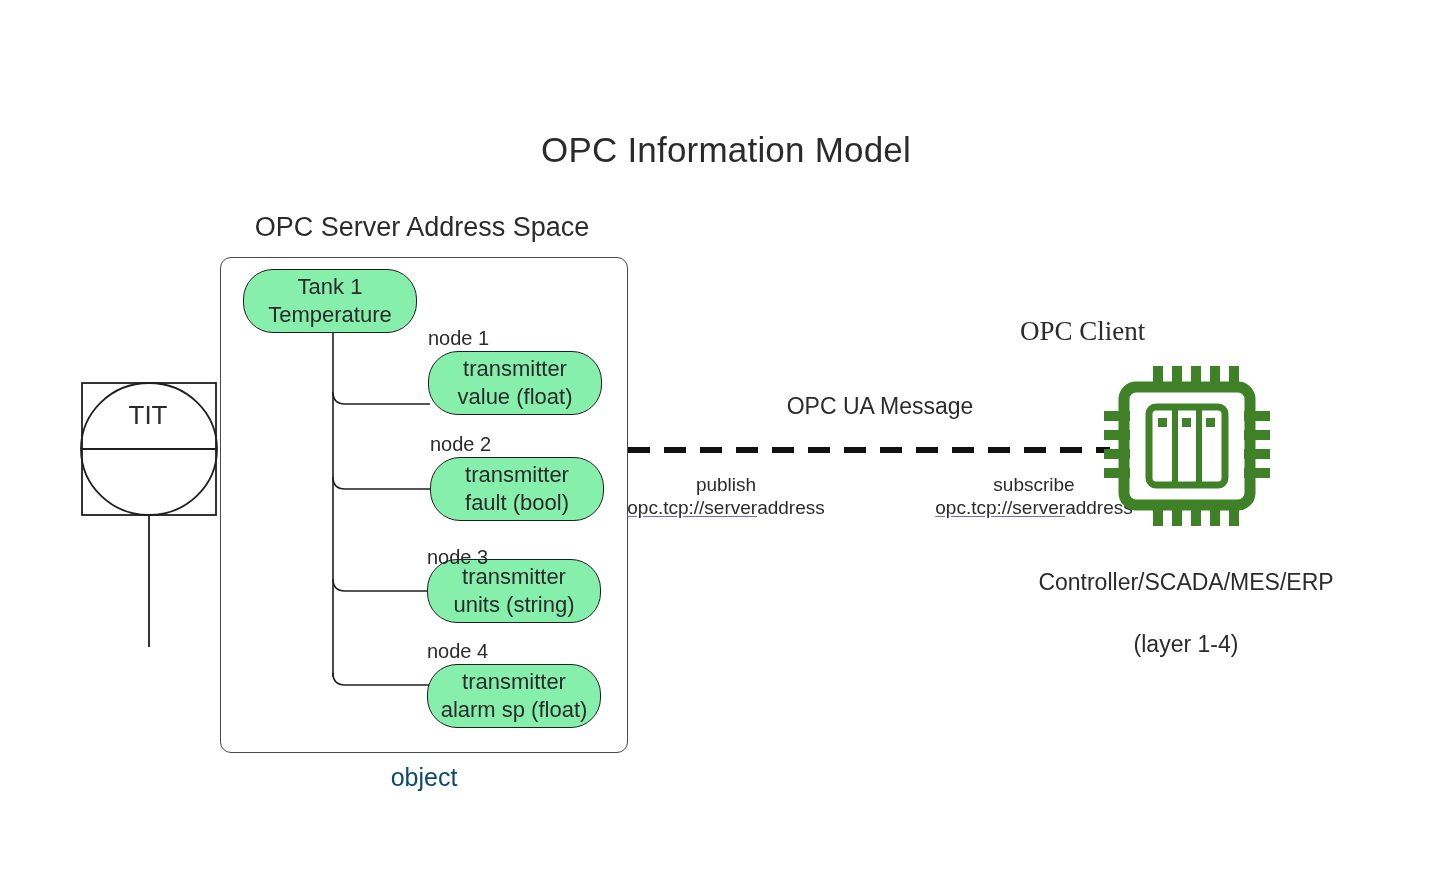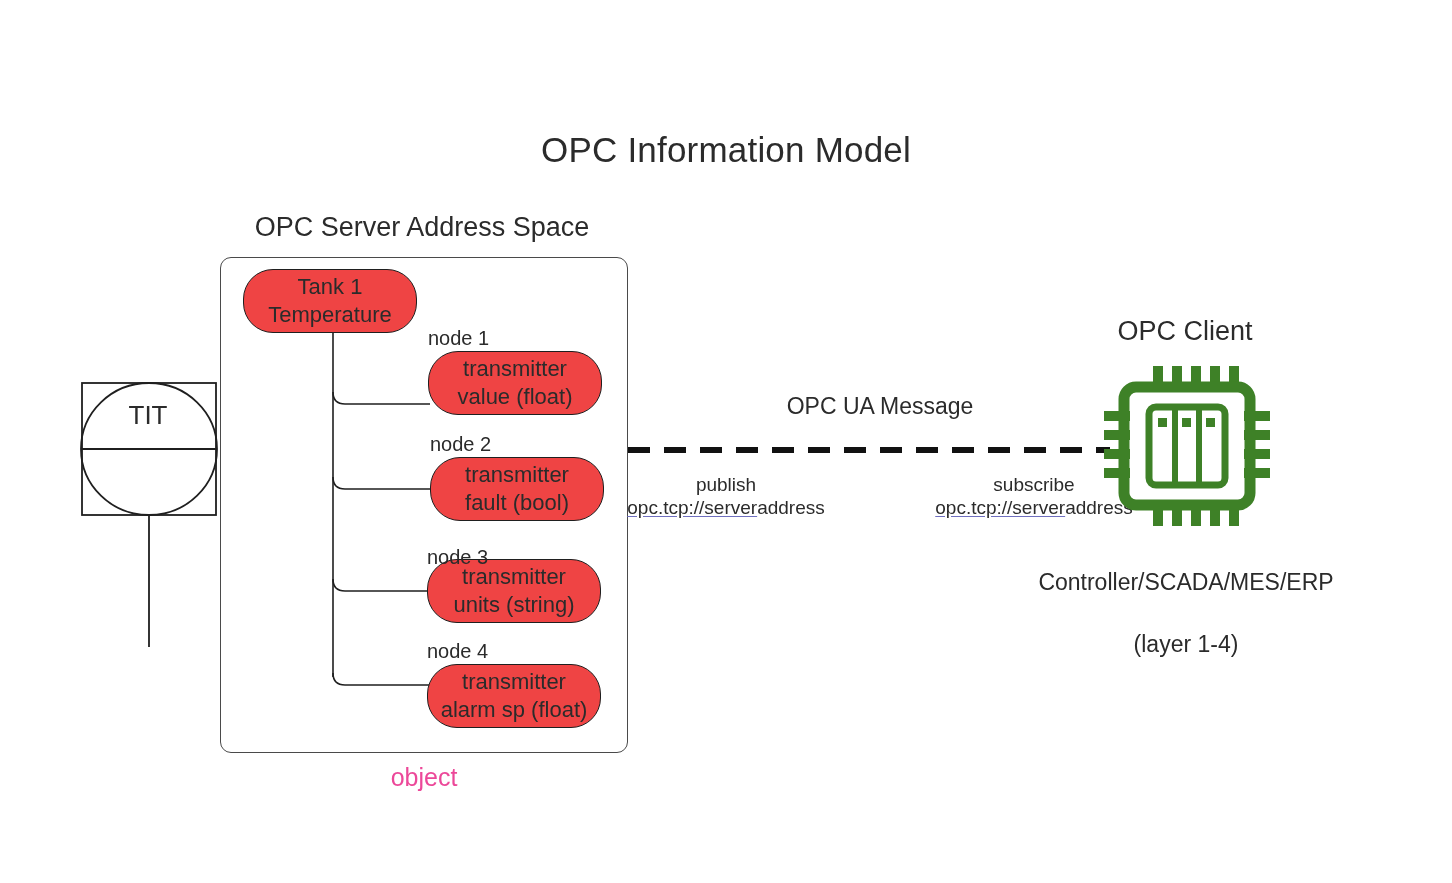--- a/index.html
+++ b/index.html
@@ -41,29 +41,29 @@
     text-align: center;
     font-size: 27px;
     color: #2b2b2b;
   }
   #object-caption {
     left: 222px;
     top: 763px;
     width: 404px;
     text-align: center;
     font-size: 25px;
-    color: #ec4899;
+    color: #0c4a6e;
   }
   #client-caption {
     left: 1020px;
     top: 316px;
     width: 330px;
-    text-align: center;
     font-size: 27px;
     color: #2b2b2b;
+    font-family: Liberation Serif, serif;
   }
   #client-sublabel {
     left: 1000px;
     top: 535px;
     width: 372px;
     text-align: center;
     font-size: 23px;
     line-height: 30px;
     color: #2b2b2b;
   }
@@ -78,21 +78,21 @@
     border: 1.6px solid #4a4a4a;
     border-radius: 11px;
     background: #ffffff;
     box-sizing: border-box;
   }
 
   
   .pill {
     border: 1.6px solid #1f1f1f;
     border-radius: 30px;
-    background: #ef4444;
+    background: #86efac;
     box-sizing: border-box;
     display: flex;
     flex-direction: column;
     align-items: center;
     justify-content: center;
     font-size: 22px;
     line-height: 28px;
     color: #2b2b2b;
     text-align: center;
     z-index: 3;

